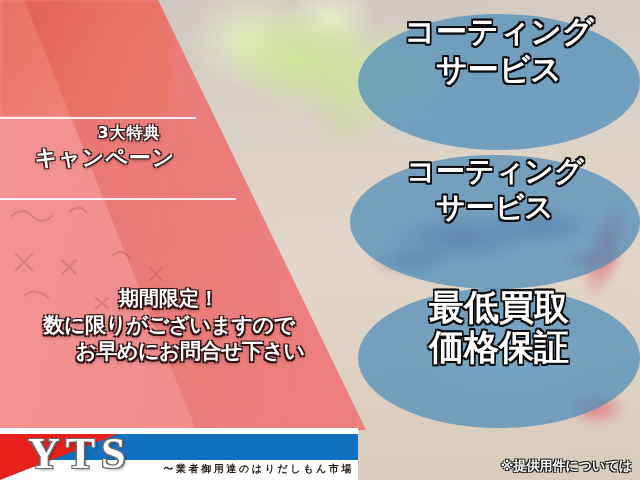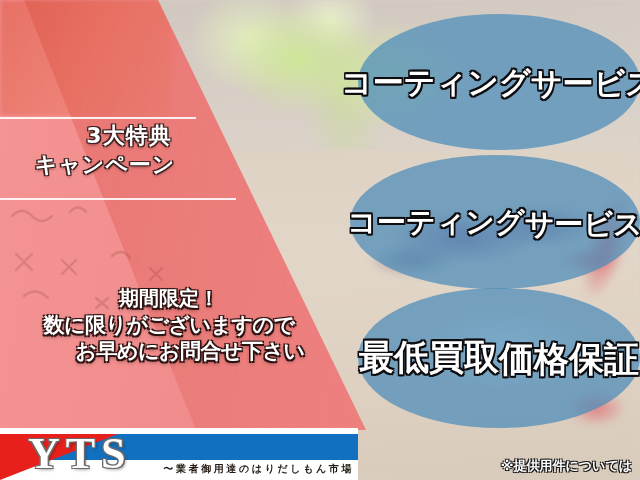--- a/index.html
+++ b/index.html
@@ -121,21 +121,21 @@
   .benefit-line2 {
     color: #ffffff;
     font-weight: bold;
     letter-spacing: 1px;
     line-height: 1.08;
     text-shadow:
       -1.4px -1.4px 0 #3a2220, 1.4px -1.4px 0 #3a2220,
       -1.4px  1.4px 0 #3a2220, 1.4px  1.4px 0 #3a2220,
        0 2px 3px rgba(60,20,20,0.55);
   }
-  .benefit-line1 { font-size: 22px; margin-left: 48px; }
+  .benefit-line1 { font-size: 16px; margin-left: 48px; }
   .benefit-line2 { font-size: 22px; margin-top: 5px; }
 
   .limited-block {
     position: absolute;
     left: 0; top: 286px;
     width: 318px;
     text-align: center;
     color: #ffffff;
     font-weight: bold;
     line-height: 1.28;
@@ -148,23 +148,22 @@
   .limited-l1 { font-size: 20px; letter-spacing: 0px; }
   .limited-l2 { font-size: 21px; letter-spacing: -0.5px; }
   .limited-l3 { font-size: 21px; letter-spacing: -0.5px; margin-left: 42px; }
 
   
   .ellipse {
     position: absolute;
     border-radius: 50%;
     background: rgba(78,142,186,0.74);
     display: flex;
-    flex-direction: row;
+    flex-direction: column;
     align-items: center;
-    justify-content: center;
     text-align: center;
   }
   .ellipse .e-line {
     color: #ffffff;
     font-weight: bold;
     line-height: 1.12;
     white-space: nowrap;
     text-shadow:
       -1.6px -1.6px 0 #0d0d10, 1.6px -1.6px 0 #0d0d10,
       -1.6px  1.6px 0 #0d0d10, 1.6px  1.6px 0 #0d0d10,
@@ -175,21 +174,21 @@
   #ellipse-coating { left: 358px; top: 14px;  width: 282px; height: 136px; }
   #ellipse-coating .e-line { font-size: 31px; }
   #ellipse-coating .e-line.l2 { margin-top: 3px; }
 
   #ellipse-transfer { left: 350px; top: 155px; width: 290px; height: 134px; }
   #ellipse-transfer .e-line.l1 { font-size: 29px; }
   #ellipse-transfer .e-line.l2 { font-size: 29px; margin-top: 4px; }
 
   #ellipse-price { left: 358px; top: 288px; width: 282px; height: 140px; }
   #ellipse-price .e-line { font-size: 35px; }
-  #ellipse-price .e-line.l2 { margin-top: 4px; }
+  #ellipse-price .e-line.l2 { margin-top: 4px; font-family: Liberation Mono, monospace; }
 
   
   .footer-note {
     position: absolute;
     right: 8px;
     bottom: 6px;
     text-align: right;
     color: #ffffff;
     font-weight: bold;
     font-size: 13px;

